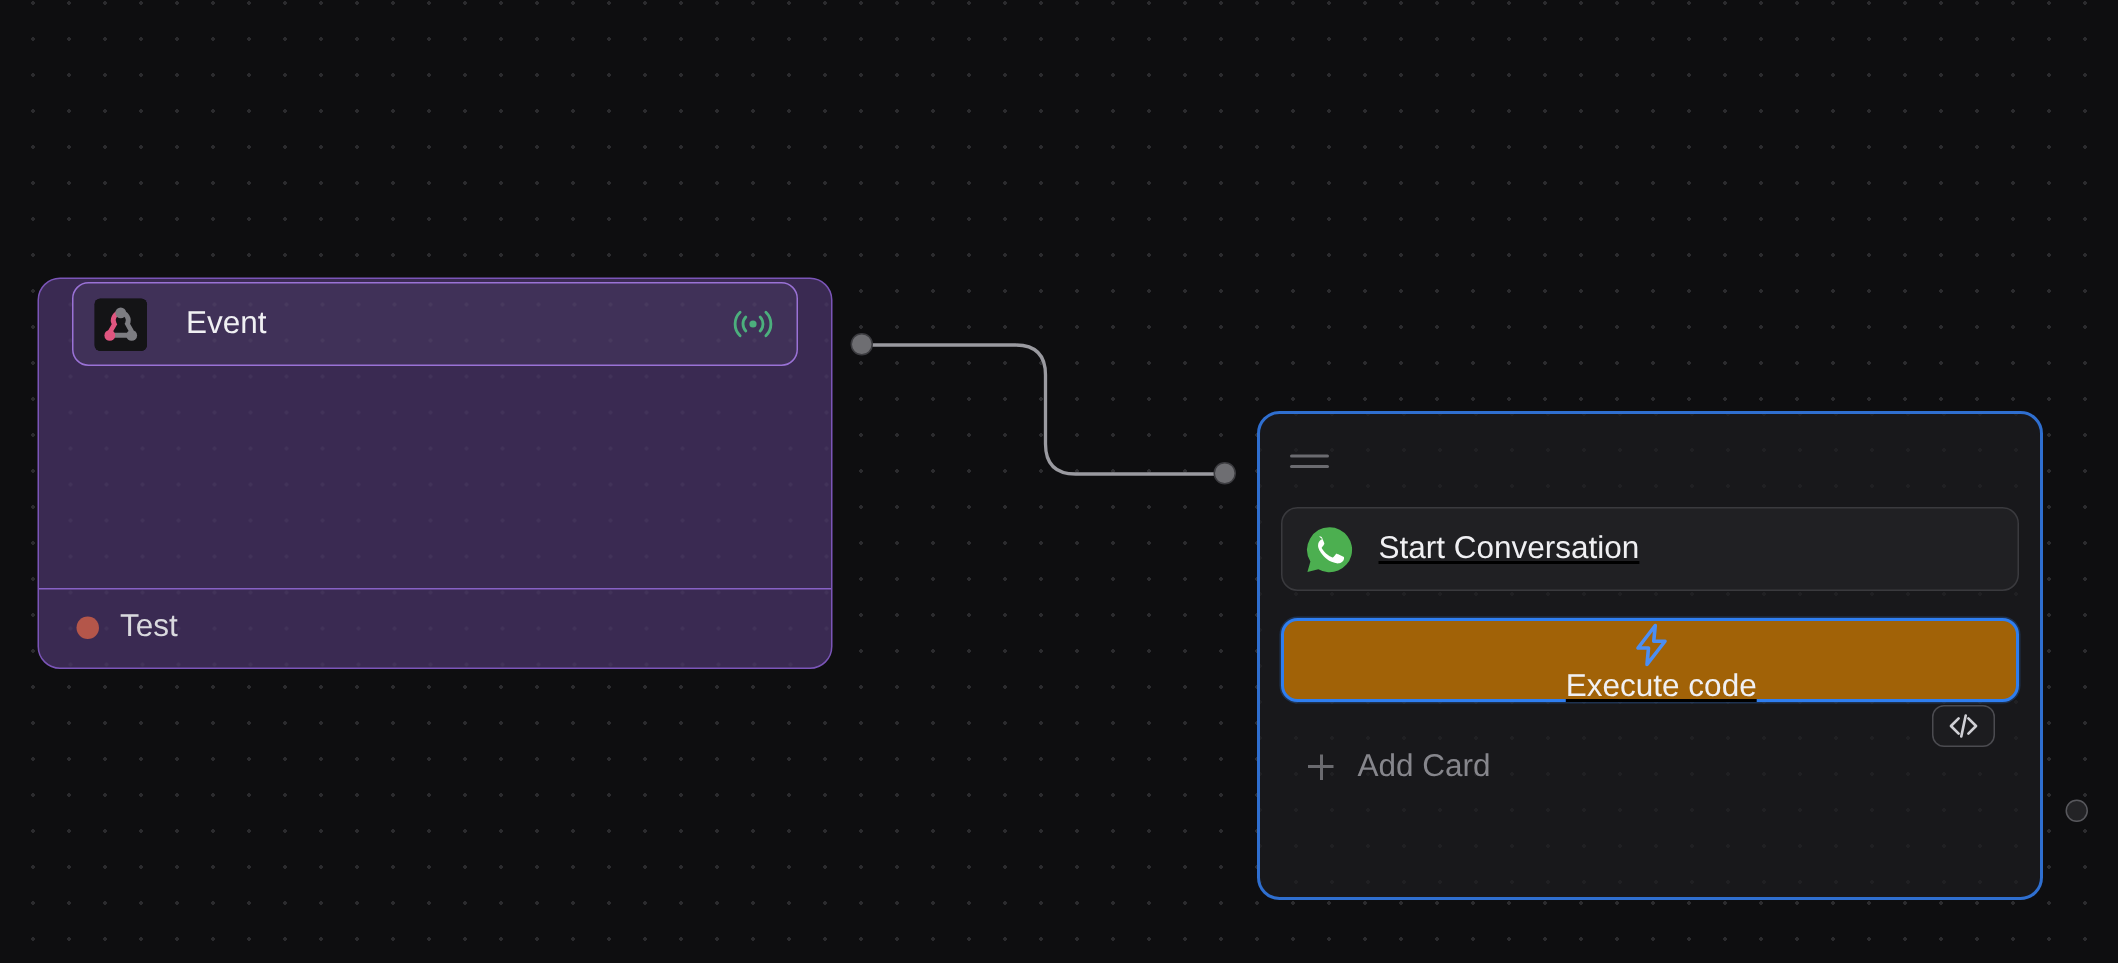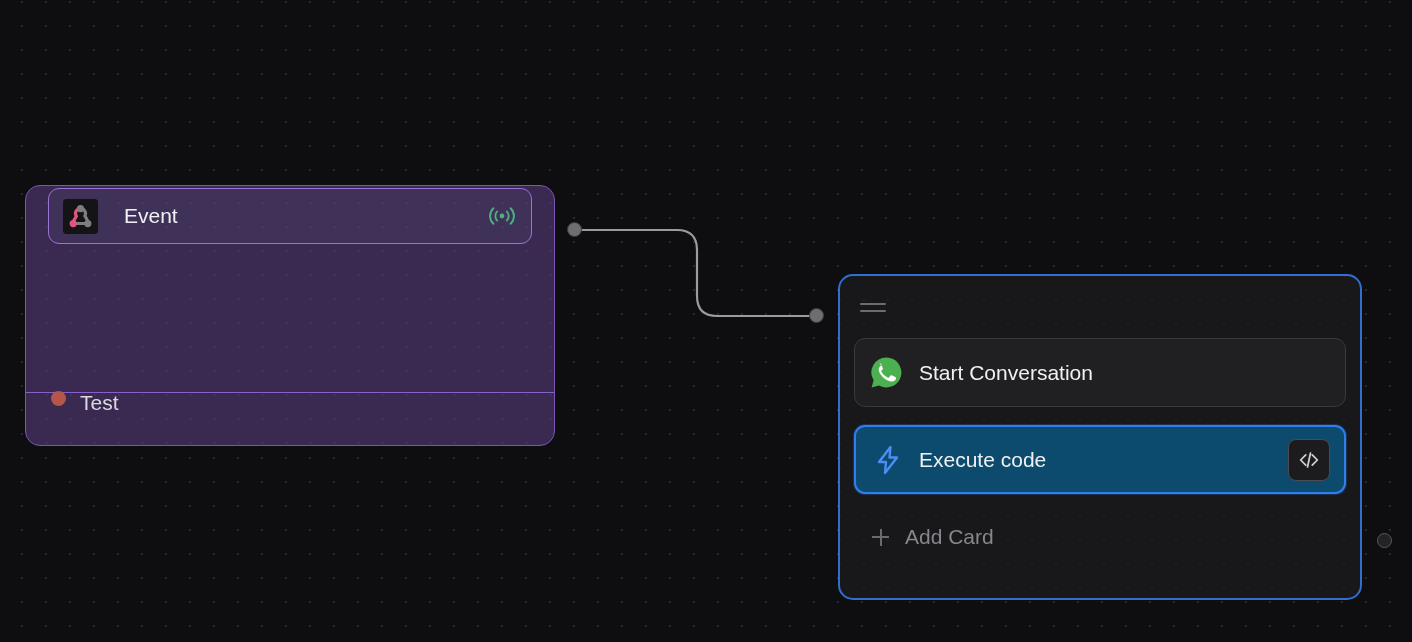--- a/index.html
+++ b/index.html
@@ -163,21 +163,21 @@
     left: 0; top: 206px;
     width: 100%; height: 1px;
     background: #8761c6;
   }
 
   #trigger-footer {
     position: absolute;
     left: 0; bottom: 0;
     width: 100%; height: 54px;
     display: flex;
-    align-items: flex-start;
+    align-items: center;
     padding-left: 25px;
   }
   .status-dot {
     width: 15px; height: 15px;
     border-radius: 50%;
     background: #b4564a;
     flex: 0 0 auto;
   }
   #test-label {
     margin-left: 14px;
@@ -205,33 +205,35 @@
     font-size: 25px;
     font-weight: bold;
     color: #f2f2f5;
     letter-spacing: -0.2px;
     white-space: nowrap;
   }
 
   .action-card {
     position: relative;
     margin: 0 14px 12px 14px;
-    height: 69px;
+    height: 56px;
     border-radius: 11px;
     background: #202023;
     border: 1px solid #3a3a3e;
     display: flex;
     align-items: center;
     padding: 0 14px;
     cursor: pointer;
+    text-decoration: underline;
   }
   .action-card.selected {
     border: 2px solid #2f7ef0;
-    background: #0c4a6e;
+    background: #a16207;
     box-shadow: 0 0 0 1px rgba(47,126,240,0.25);
+    flex-direction: column;
   }
   .action-card + .action-card { margin-top: 18px; }
 
   .wa-icon { width: 35px; height: 35px; flex: 0 0 auto; }
   .bolt-icon { width: 32px; height: 32px; flex: 0 0 auto; margin-left: 2px; }
 
   .action-card .row-label { margin-left: 15px; }
 
   .code-btn {
     margin-left: auto;

